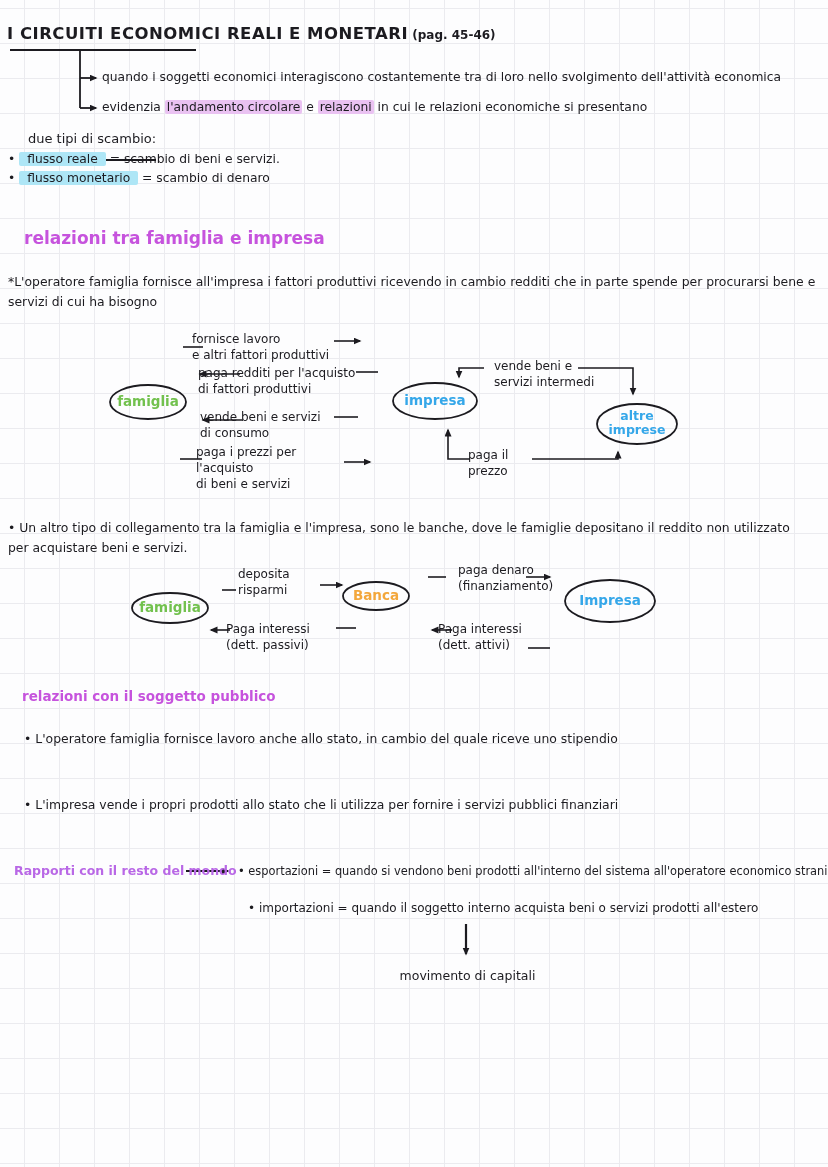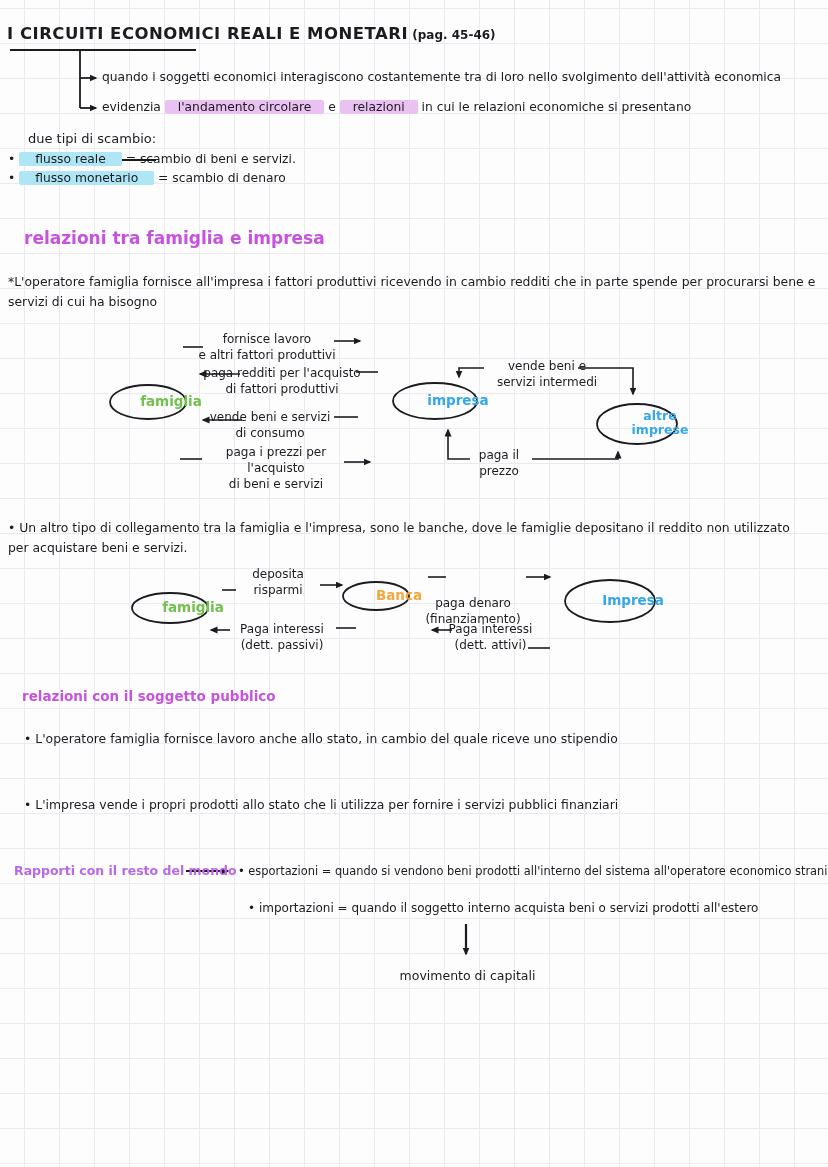--- a/index.html
+++ b/index.html
@@ -16,25 +16,25 @@
     font-family:"DejaVu Sans",sans-serif;
     color:#1c1b20;
   }
   .abs{position:absolute;}
   .hw{font-family:"DejaVu Sans",sans-serif;color:#1c1b20;}
   .title{font-size:16.5px;font-weight:700;letter-spacing:.5px;white-space:nowrap;}
   .title .pages{font-size:12px;font-weight:600;letter-spacing:0;margin-left:4px;}
   .line{font-size:12.3px;white-space:nowrap;}
   .wrap{font-size:12.4px;line-height:1.6;}
   .heading-magenta{color:#c653dd;font-weight:600;}
-  .hl-purple{background:#eac2f2;padding:0 13px;border-radius:2px;margin-top:21px;}
-  .hl-cyan{background:#aee6f6;padding:0 16px;border-radius:2px;}
+  .hl-purple{background:#eac2f2;padding:0 2px;border-radius:2px;margin-top:21px;}
+  .hl-cyan{background:#aee6f6;padding:0 8px;border-radius:2px;}
   .u-ink{border-bottom:2px solid #1c1b20;padding-bottom:13px;}
-  .flow{font-size:12px;text-align:center;white-space:pre-line;line-height:1.35;}
-  .node{font-size:13.5px;text-align:center;white-space:pre-line;line-height:1.15;font-weight:600;padding-left:23px;}
+  .flow{font-size:12px;white-space:pre-line;line-height:1.35;}
+  .node{font-size:13.5px;text-align:center;white-space:pre-line;line-height:1.15;font-weight:600;}
   .green{color:#72c14e;}
   .blue{color:#35a7e9;}
   .orange{color:#f3a73c;}
   .violet{color:#b968e6;font-weight:600;}
   svg.overlay{position:absolute;left:0;top:0;pointer-events:none;}
 </style>
 </head>
 <body>
 
 <div class="page">
@@ -129,21 +129,21 @@
   <div class="abs hw wrap" style="left:8px;top:518px;width:800px;">• Un altro tipo di collegamento tra la famiglia e l'impresa, sono le banche, dove le famiglie depositano il reddito non utilizzato per acquistare beni e servizi.</div>
 
   <div class="abs hw node green" style="left:132px;top:600px;width:76px;">famiglia</div>
   <div class="abs hw node orange" style="left:343px;top:588px;width:66px;">Banca</div>
   <div class="abs hw node blue" style="left:565px;top:593px;width:90px;">Impresa</div>
 
   <div class="abs hw flow" style="left:238px;top:566px;width:80px;">deposita
 risparmi</div>
   <div class="abs hw flow" style="left:226px;top:621px;width:112px;">Paga interessi
 (dett. passivi)</div>
-  <div class="abs hw flow" style="left:418px;top:562px;width:110px;margin-top:33px;">paga denaro
+  <div class="abs hw flow" style="left:458px;top:562px;width:110px;">paga denaro
 (finanziamento)</div>
   <div class="abs hw flow" style="left:438px;top:621px;width:105px;">Paga interessi
 (dett. attivi)</div>
 
   <div class="abs hw heading-magenta" style="left:22px;top:688px;font-size:13.5px;">relazioni con il soggetto pubblico</div>
   <div class="abs hw wrap" style="left:24px;top:729px;width:780px;">• L'operatore famiglia fornisce lavoro anche allo stato, in cambio del quale riceve uno stipendio</div>
   <div class="abs hw wrap" style="left:24px;top:795px;width:780px;">• L'impresa vende i propri prodotti allo stato che li utilizza per fornire i servizi pubblici finanziari</div>
 
   <div class="abs hw violet" style="left:14px;top:863px;font-size:12.5px;white-space:nowrap;">Rapporti con il resto del mondo</div>
   <div class="abs hw" style="left:238px;top:864px;font-size:11.4px;white-space:nowrap;">• esportazioni = quando si vendono beni prodotti all'interno del sistema all'operatore economico straniero</div>

